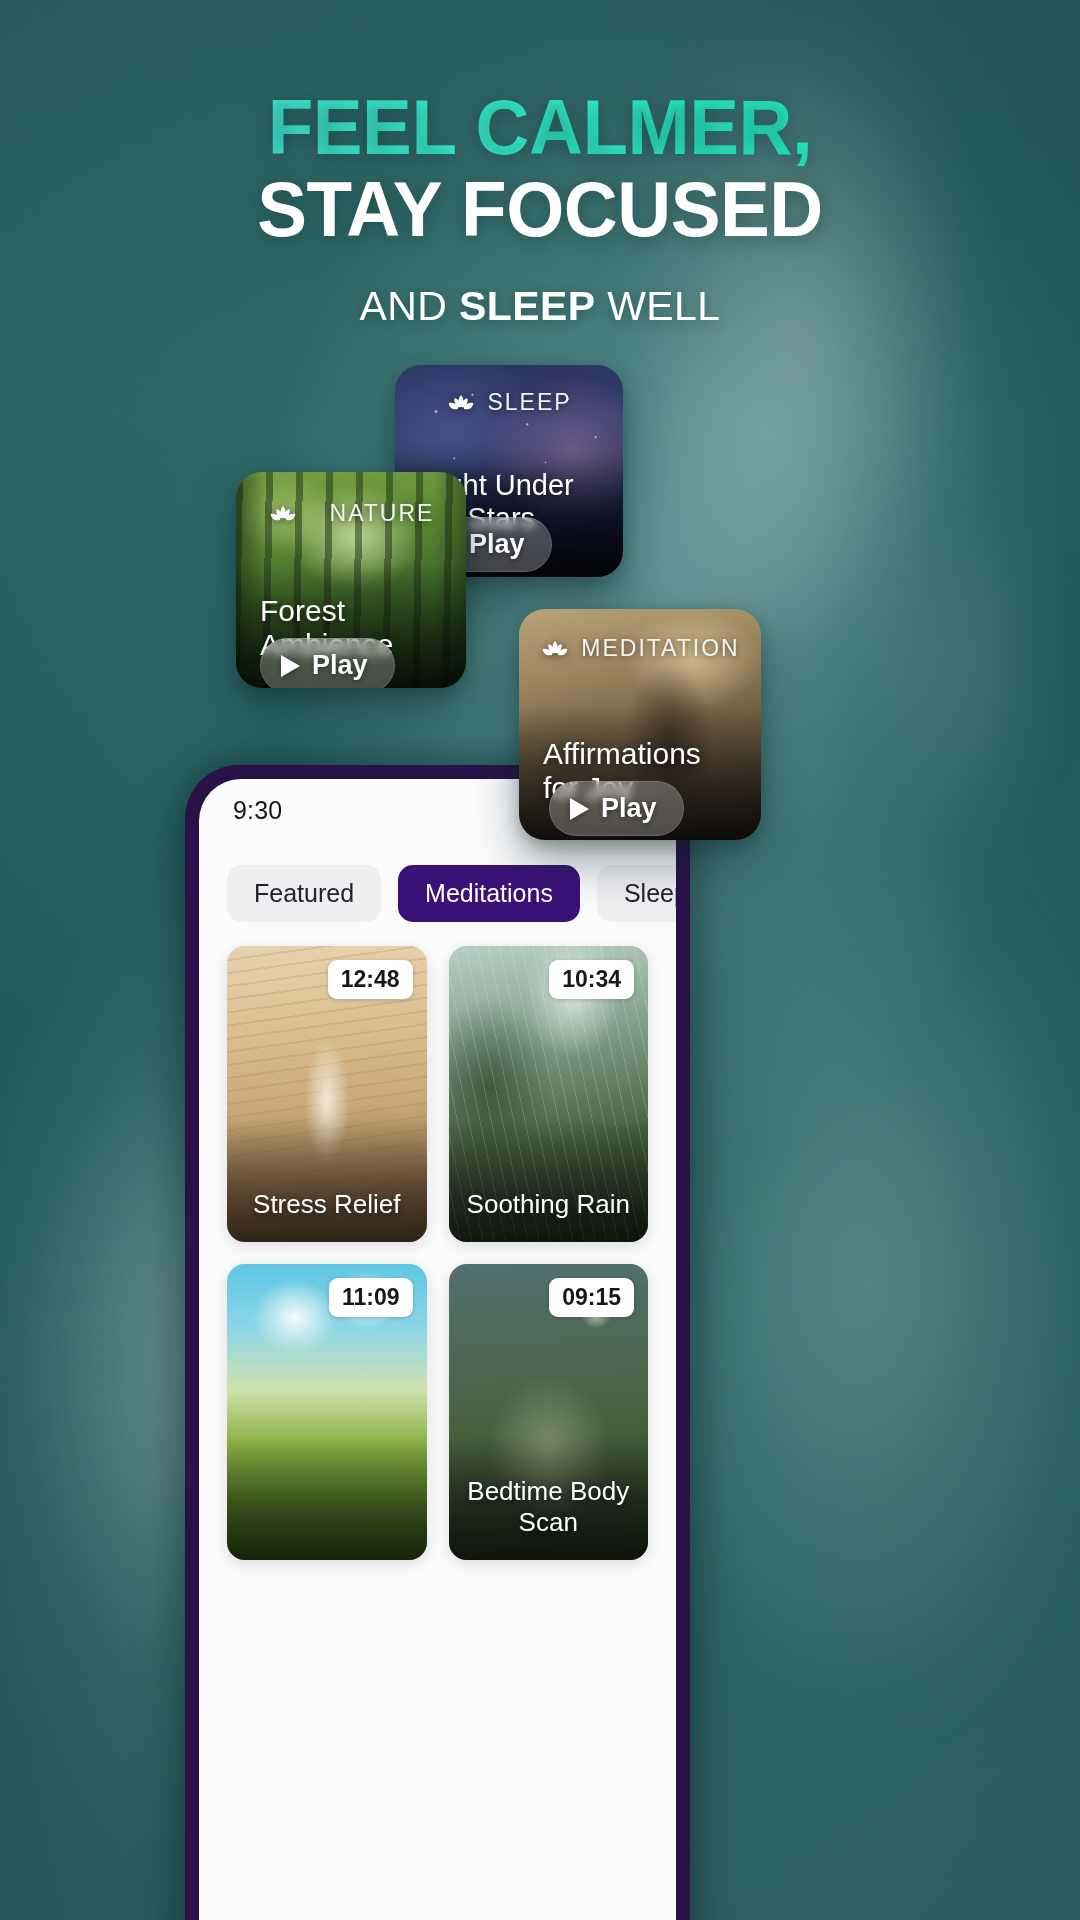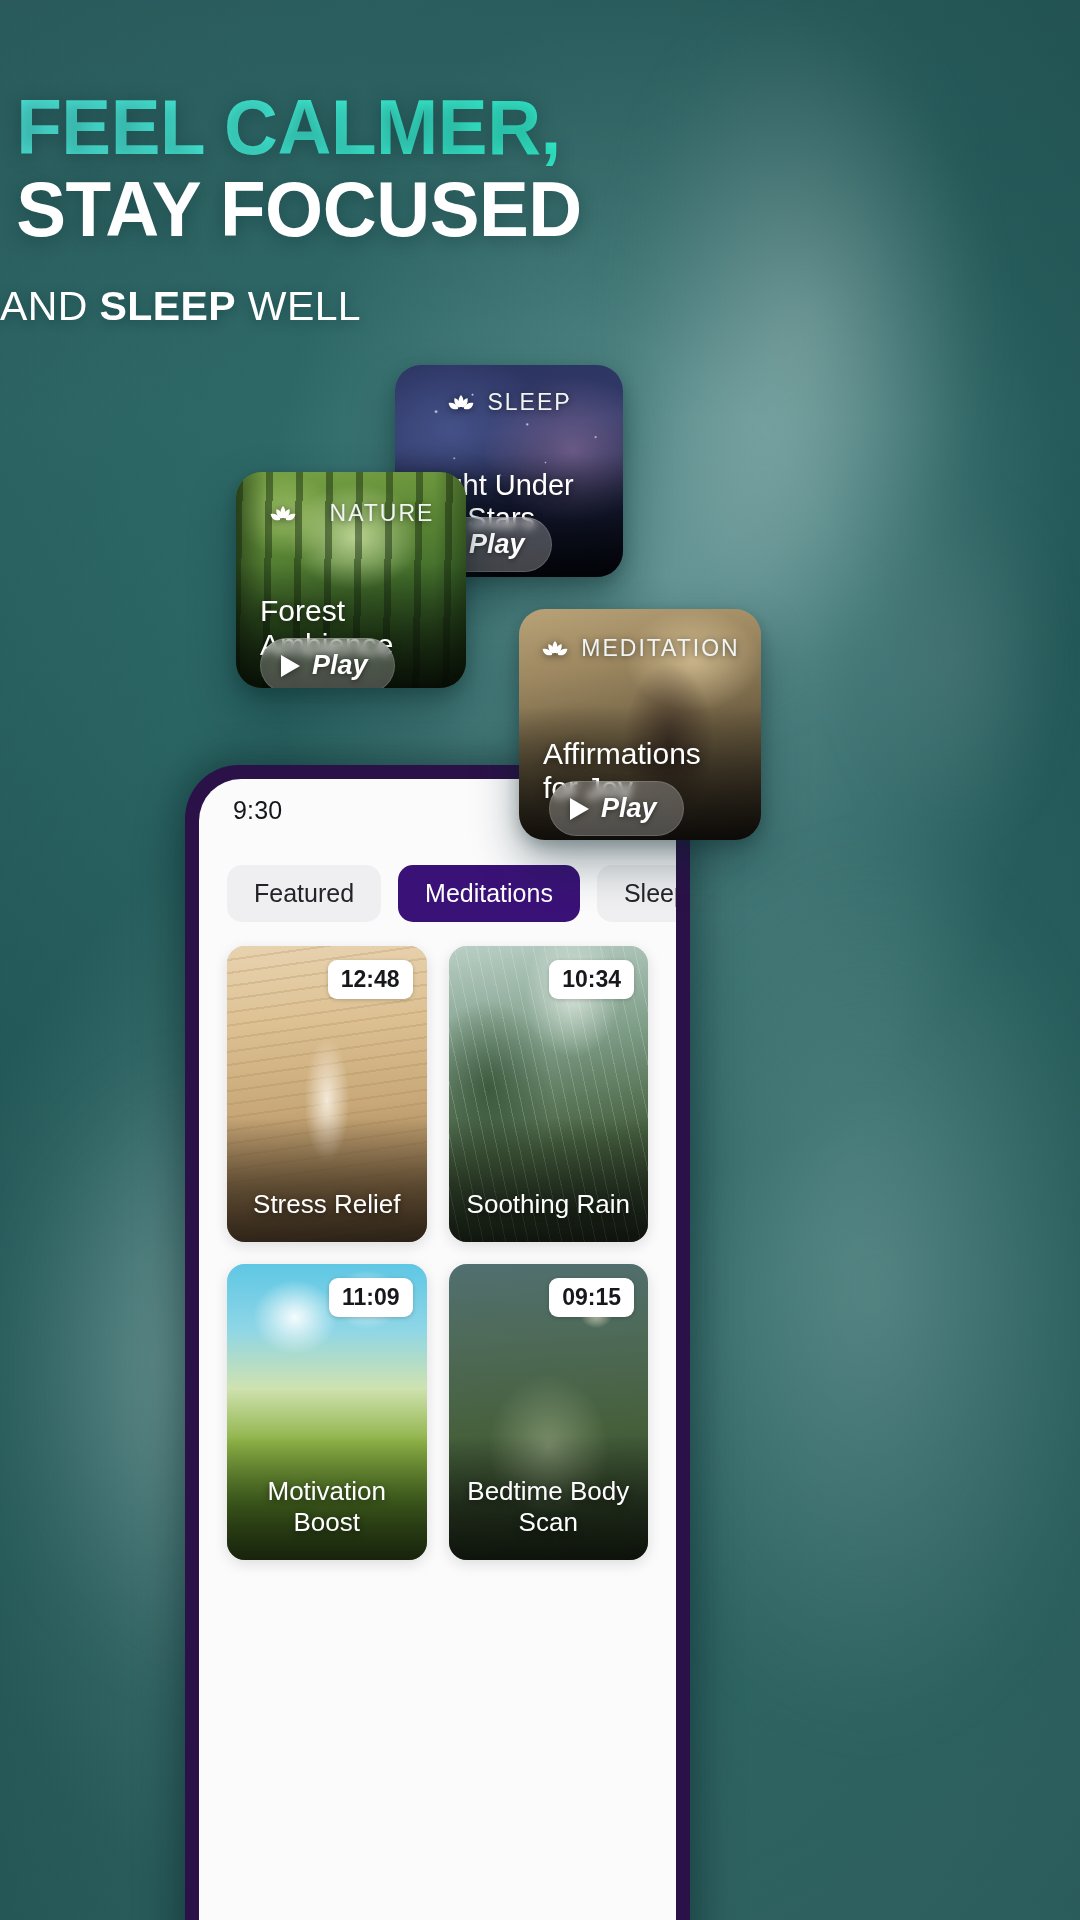--- a/index.html
+++ b/index.html
@@ -42,21 +42,21 @@
   .bg-vig {
     position:absolute; inset:0;
     background:
       linear-gradient(to bottom, rgba(22,60,62,0.30) 0%, rgba(22,60,62,0) 22%),
       radial-gradient(ellipse 85% 70% at 50% 45%, rgba(0,0,0,0) 40%, rgba(14,48,50,0.35) 100%);
   }
 
   
   .headline-block {
     position:absolute; left:0; right:0; top:86px;
-    z-index:6;
+    text-align:center; z-index:6;
   }
   .hl-line {
     display:block;
     font-weight:700;
     font-size:77px;
     line-height:1.07;
     letter-spacing:-0.5px;
     text-shadow:0 3px 18px rgba(8,40,42,0.40);
     transform:scaleX(0.97);
   }
@@ -107,21 +107,20 @@
     text-shadow:0 2px 8px rgba(0,0,0,0.6);
   }
   .play-pill {
     position:absolute;
     display:flex; align-items:center; gap:12px;
     padding:11px 26px 11px 20px;
     border-radius:30px;
     background:rgba(255,255,255,0.26);
     backdrop-filter:blur(4px);
     border:1px solid rgba(255,255,255,0.14);
-    font-style:italic;
   }
   .play-pill .ptri {
     width:0; height:0;
     border-left:19px solid #ffffff;
     border-top:11px solid transparent;
     border-bottom:11px solid transparent;
     filter:drop-shadow(0 1px 3px rgba(0,0,0,0.45));
   }
   .play-pill .plab {
     color:#fff; font-size:27px; font-weight:700;
@@ -371,21 +370,20 @@
         <div class="tile-photo ph-rain"></div>
         <div class="tile-fade"></div>
         <div class="tile-dur">10:34</div>
         <div class="tile-name">Soothing Rain</div>
       </div>
 
       <div class="tile">
         <div class="tile-photo ph-hill"></div>
         <div class="tile-fade"></div>
         <div class="tile-dur">11:09</div>
-        <div class="tile-name">Motivation Boost</div>
       </div>
 
       <div class="tile">
         <div class="tile-photo ph-moon"></div>
         <div class="tile-fade"></div>
         <div class="tile-dur">09:15</div>
         <div class="tile-name">Bedtime Body Scan</div>
       </div>
 
     </div>

